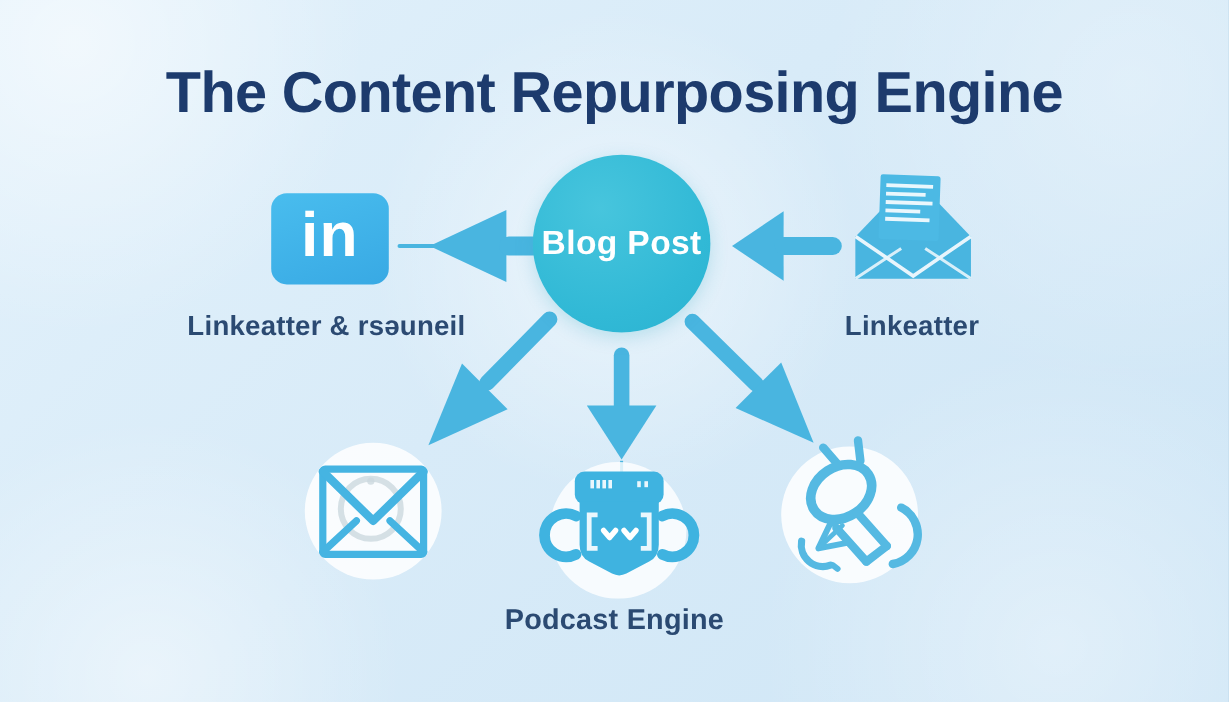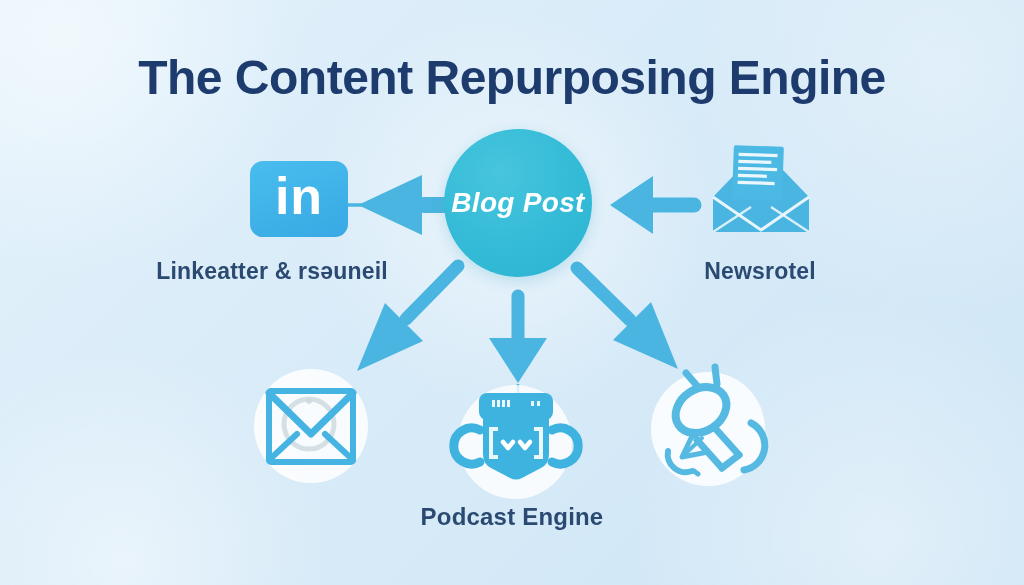--- a/index.html
+++ b/index.html
@@ -27,27 +27,26 @@
     color:#2b4a72;letter-spacing:0.2px;z-index:3;
   }
   .label-linkedin{left:112px;top:258px;width:320px;}
   .label-newsletter{left:655px;top:258px;width:210px;}
   .label-podcast{left:352px;top:503px;width:320px;font-size:24px;}
   .center-circle{
     position:absolute;left:444px;top:129px;width:148px;height:148px;border-radius:50%;
     background:radial-gradient(circle at 38% 30%, #47c5dd 0%, #31b9d6 65%, #2bb2d1 100%);
     display:flex;align-items:center;justify-content:center;z-index:2;
     box-shadow:0 4px 14px rgba(49,169,201,0.25);
-    font-style:italic;
   }
   .center-circle span{color:#ffffff;font-size:28px;font-weight:700;letter-spacing:0.3px;}
   .li-badge{
     position:absolute;left:226px;top:161px;width:98px;height:76px;border-radius:13px;
     background:linear-gradient(160deg,#49bdee,#38a9e4);
-    display:flex;align-items:center;justify-content:center;z-index:2;margin-left:24px;
+    display:flex;align-items:center;justify-content:center;z-index:2;
   }
   .li-badge span{color:#fff;font-size:52px;font-weight:700;line-height:1;margin-top:-6px;letter-spacing:1px;}
   .icon-svg{position:absolute;z-index:2;}
 </style>
 </head>
 <body>
 
 <div class="canvas">
 
   <h1 class="title">The Content Repurposing Engine</h1>
@@ -98,21 +97,21 @@
         <line x1="33" y1="29" x2="72" y2="29" stroke="#eaf7fd" stroke-width="3.2"></line>
         <line x1="33" y1="36" x2="62" y2="36" stroke="#eaf7fd" stroke-width="3.2"></line>
         <line x1="33" y1="43" x2="70" y2="43" stroke="#eaf7fd" stroke-width="3.2"></line>
       </g>
 
       <polygon points="8,57 56,90 104,57 104,92 8,92" fill="#49b5e0"></polygon>
       <path d="M8,57 L56,90 L104,57" fill="none" stroke="#e8f5fc" stroke-width="3"></path>
       <path d="M8,92 L46,67 M104,92 L66,67" fill="none" stroke="#e8f5fc" stroke-width="2.5" opacity="0.9"></path>
     </g>
   </svg>
-  <div class="node-label label-newsletter">Newsrotel</div>
+  <div class="node-label label-newsletter">Linkeatter</div>
 
   <svg class="icon-svg" style="left:250px;top:368px;" width="122" height="118" viewBox="0 0 122 118">
     <circle cx="61" cy="58" r="57" fill="#ffffff" opacity="0.85"></circle>
     <circle cx="59" cy="56" r="25" fill="none" stroke="#ccd8de" stroke-width="5" opacity="0.8"></circle>
     <circle cx="59" cy="33" r="3" fill="#ccd8de" opacity="0.8"></circle>
     <g fill="none" stroke="#45b4e2" stroke-width="7" stroke-linecap="round" stroke-linejoin="round">
       <rect x="19" y="23" width="84" height="71" rx="2" stroke-width="6"></rect>
       <path d="M19,25 L61,66 L103,25"></path>
       <path d="M19,92 L47,66 M103,92 L75,66" stroke-width="6"></path>
     </g>

